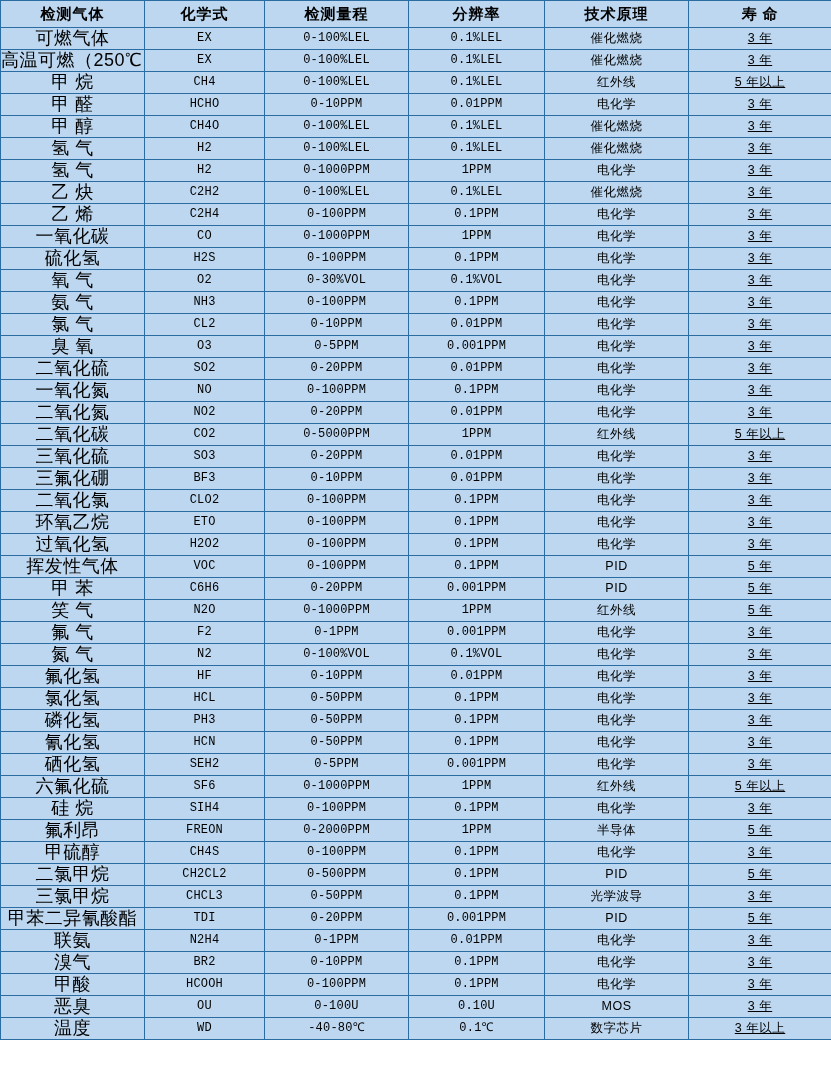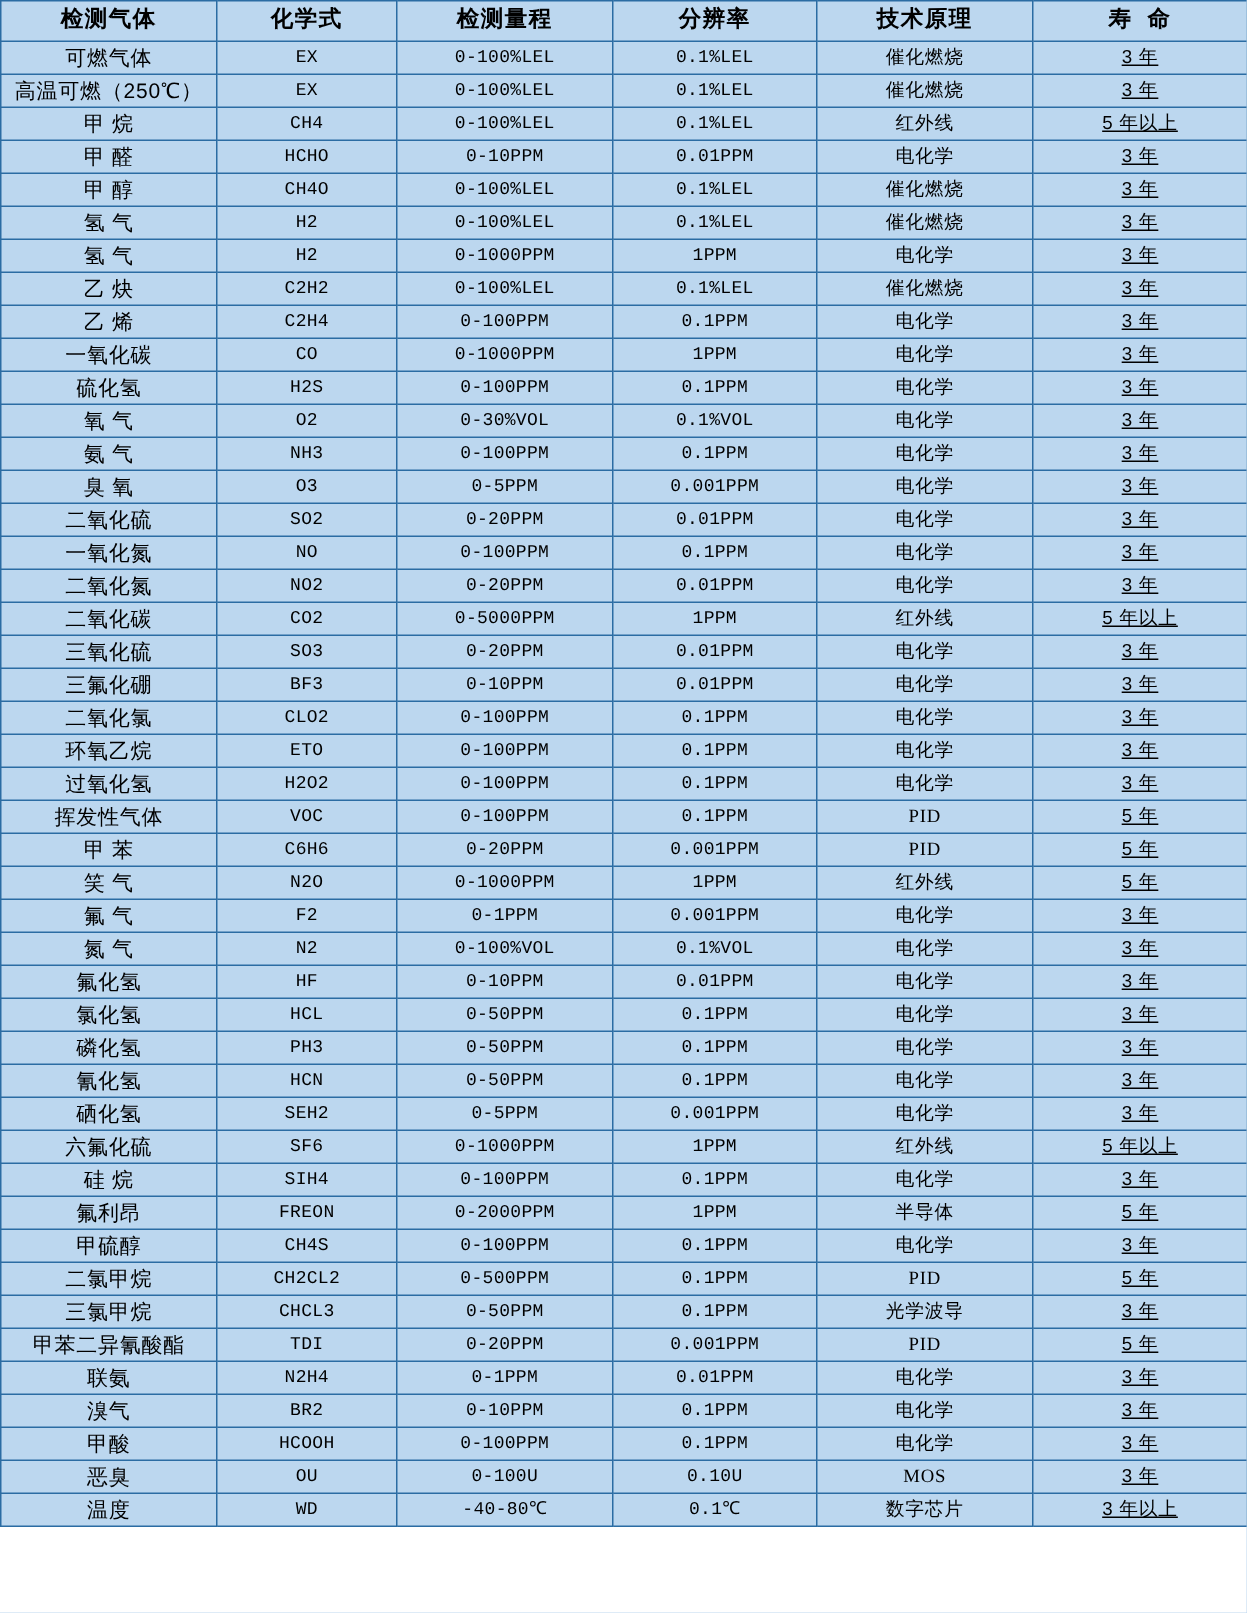--- a/index.html
+++ b/index.html
@@ -41,36 +41,35 @@
     line-height: 21px;
     overflow: hidden;
     white-space: nowrap;
   }
   table.gas-table thead th {
     height: 26px;
     line-height: 26px;
     font-size: 15px;
     font-weight: bold;
     letter-spacing: 1px;
-    font-family: Liberation Mono, monospace;
+    font-family: Liberation Serif, serif;
   }
   td.name {
-    font-size: 14px;
+    font-size: 18px;
     letter-spacing: 0.5px;
     margin-top: 20px;
   }
   td.mono {
     font-family: "Liberation Mono", monospace;
     font-size: 12px;
     letter-spacing: 0.2px;
   }
   td.cn {
     font-size: 12.5px;
     letter-spacing: 0.5px;
-    font-family: Liberation Serif, serif;
   }
   td.life {
     font-size: 12.5px;
     letter-spacing: 0.5px;
     text-decoration: underline;
   }
 </style>
 </head>
 <body>
 
@@ -193,20 +192,28 @@
         </tr>
         <tr>
           <td class="name">氨 气</td>
           <td class="mono">NH3</td>
           <td class="mono">0-100PPM</td>
           <td class="mono">0.1PPM</td>
           <td class="cn">电化学</td>
           <td class="life">3 年</td>
         </tr>
         <tr>
+          <td class="name">氯 气</td>
+          <td class="mono">CL2</td>
+          <td class="mono">0-10PPM</td>
+          <td class="mono">0.01PPM</td>
+          <td class="cn">电化学</td>
+          <td class="life">3 年</td>
+        </tr>
+        <tr>
           <td class="name">臭 氧</td>
           <td class="mono">O3</td>
           <td class="mono">0-5PPM</td>
           <td class="mono">0.001PPM</td>
           <td class="cn">电化学</td>
           <td class="life">3 年</td>
         </tr>
         <tr>
           <td class="name">二氧化硫</td>
           <td class="mono">SO2</td>

